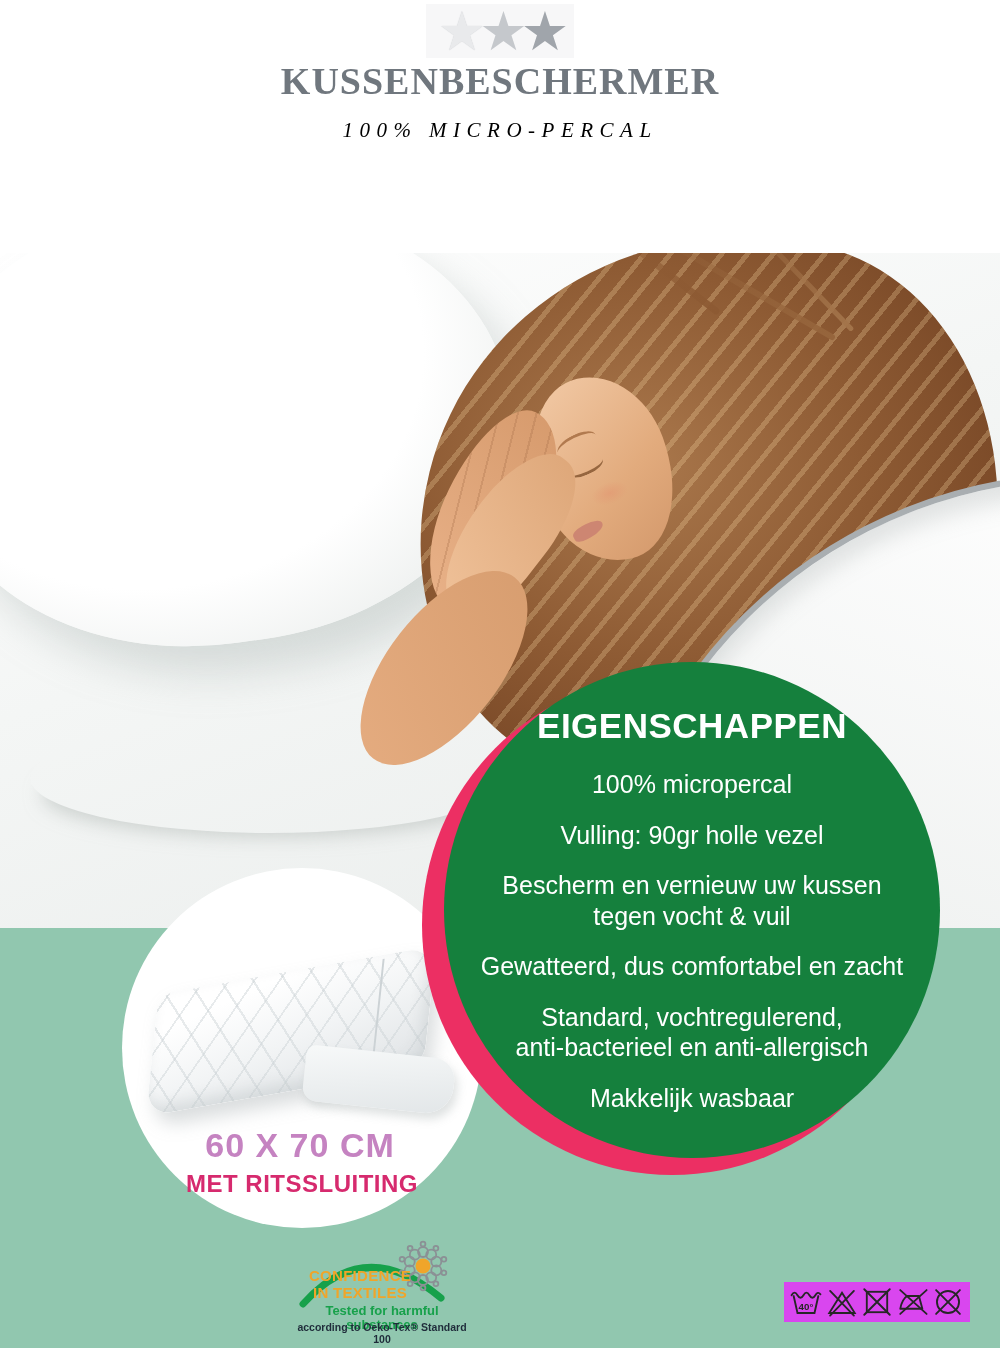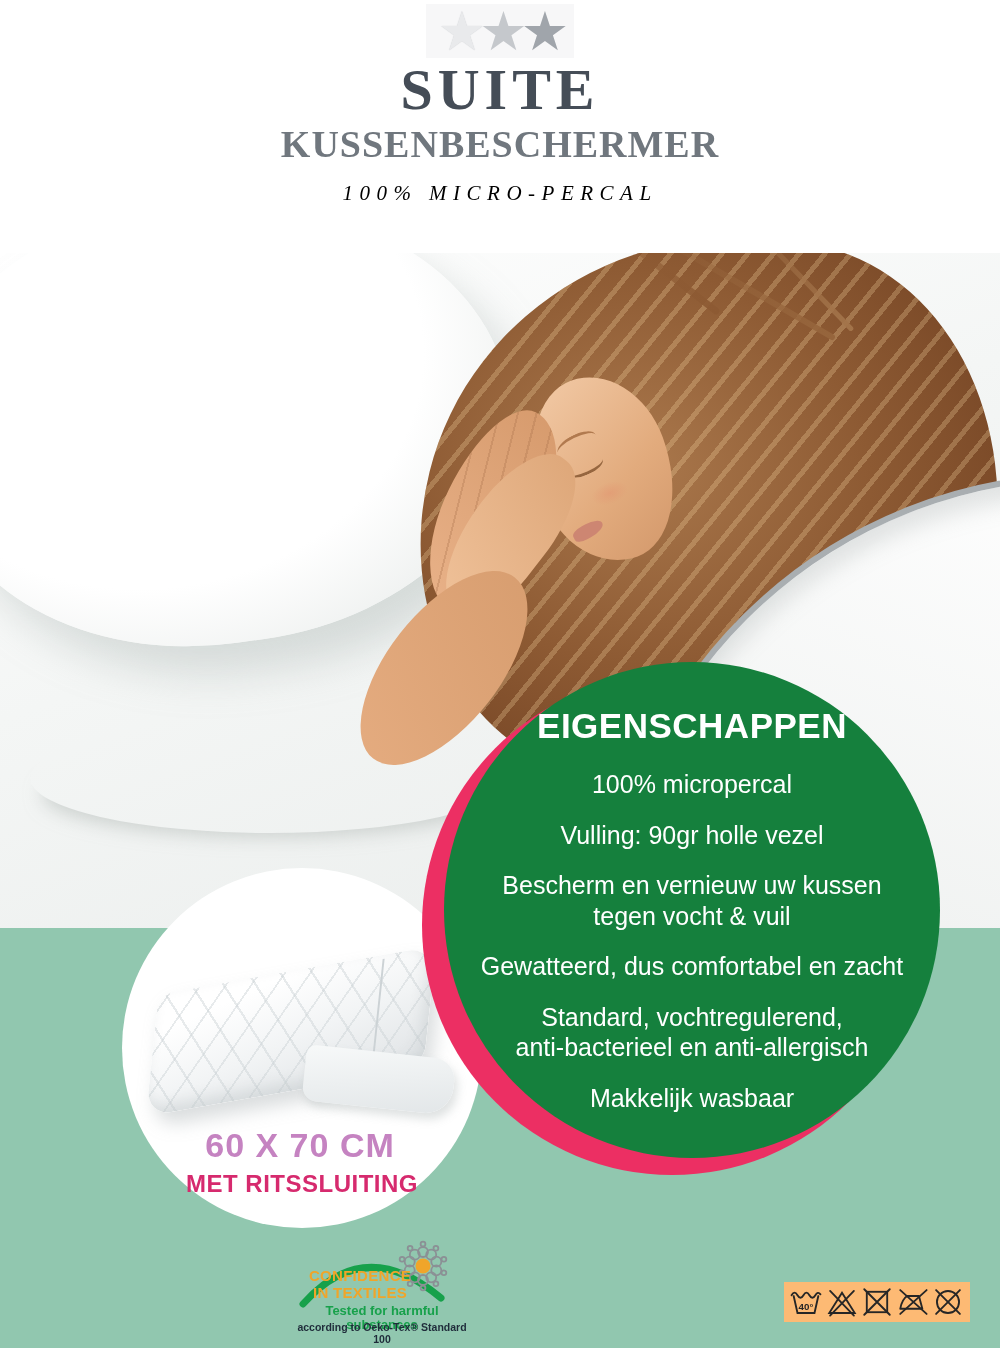--- a/index.html
+++ b/index.html
@@ -133,32 +133,31 @@
   .oeko .l1,.oeko .l2{position:absolute;left:6px;width:122px;text-align:center;
     font-weight:bold;font-size:15px;letter-spacing:.3px;line-height:1;}
   .oeko .l1{top:28px;}
   .oeko .l2{top:45px;}
   .oeko .l3{position:absolute;left:0;top:64px;width:178px;text-align:center;
     font-weight:bold;font-size:13px;line-height:1.1;}
   .oeko .l4{position:absolute;left:0;top:82px;width:178px;text-align:center;
     font-weight:bold;font-size:10.5px;line-height:1.1;}
   
   .care-bar{position:absolute;left:784px;top:1282px;width:186px;height:40px;
-    background:#fdba74;z-index:6;display:flex;align-items:center;
+    background:#d946ef;z-index:6;display:flex;align-items:center;
     justify-content:space-between;padding:0 5px;box-sizing:border-box;}
   .care-bar svg{display:block;}
 </style>
 </head>
 <body>
 
 <div class="poster">
 
   <div class="header">
     <div class="stars"><span class="star-1">★</span><span class="star-2">★</span><span class="star-3">★</span></div>
-    <div class="brand-title">SUITE</div>
     <div class="brand-subtitle">KUSSENBESCHERMER</div>
     <div class="brand-tagline">100% MICRO-PERCAL</div>
   </div>
 
   <div class="photo">
     <div class="pillow-tl"></div>
     <div class="sheet-crease1"></div>
     <div class="sheet-crease2"></div>
     <div class="contact-shadow"></div>
     <div class="shoulder"></div>

